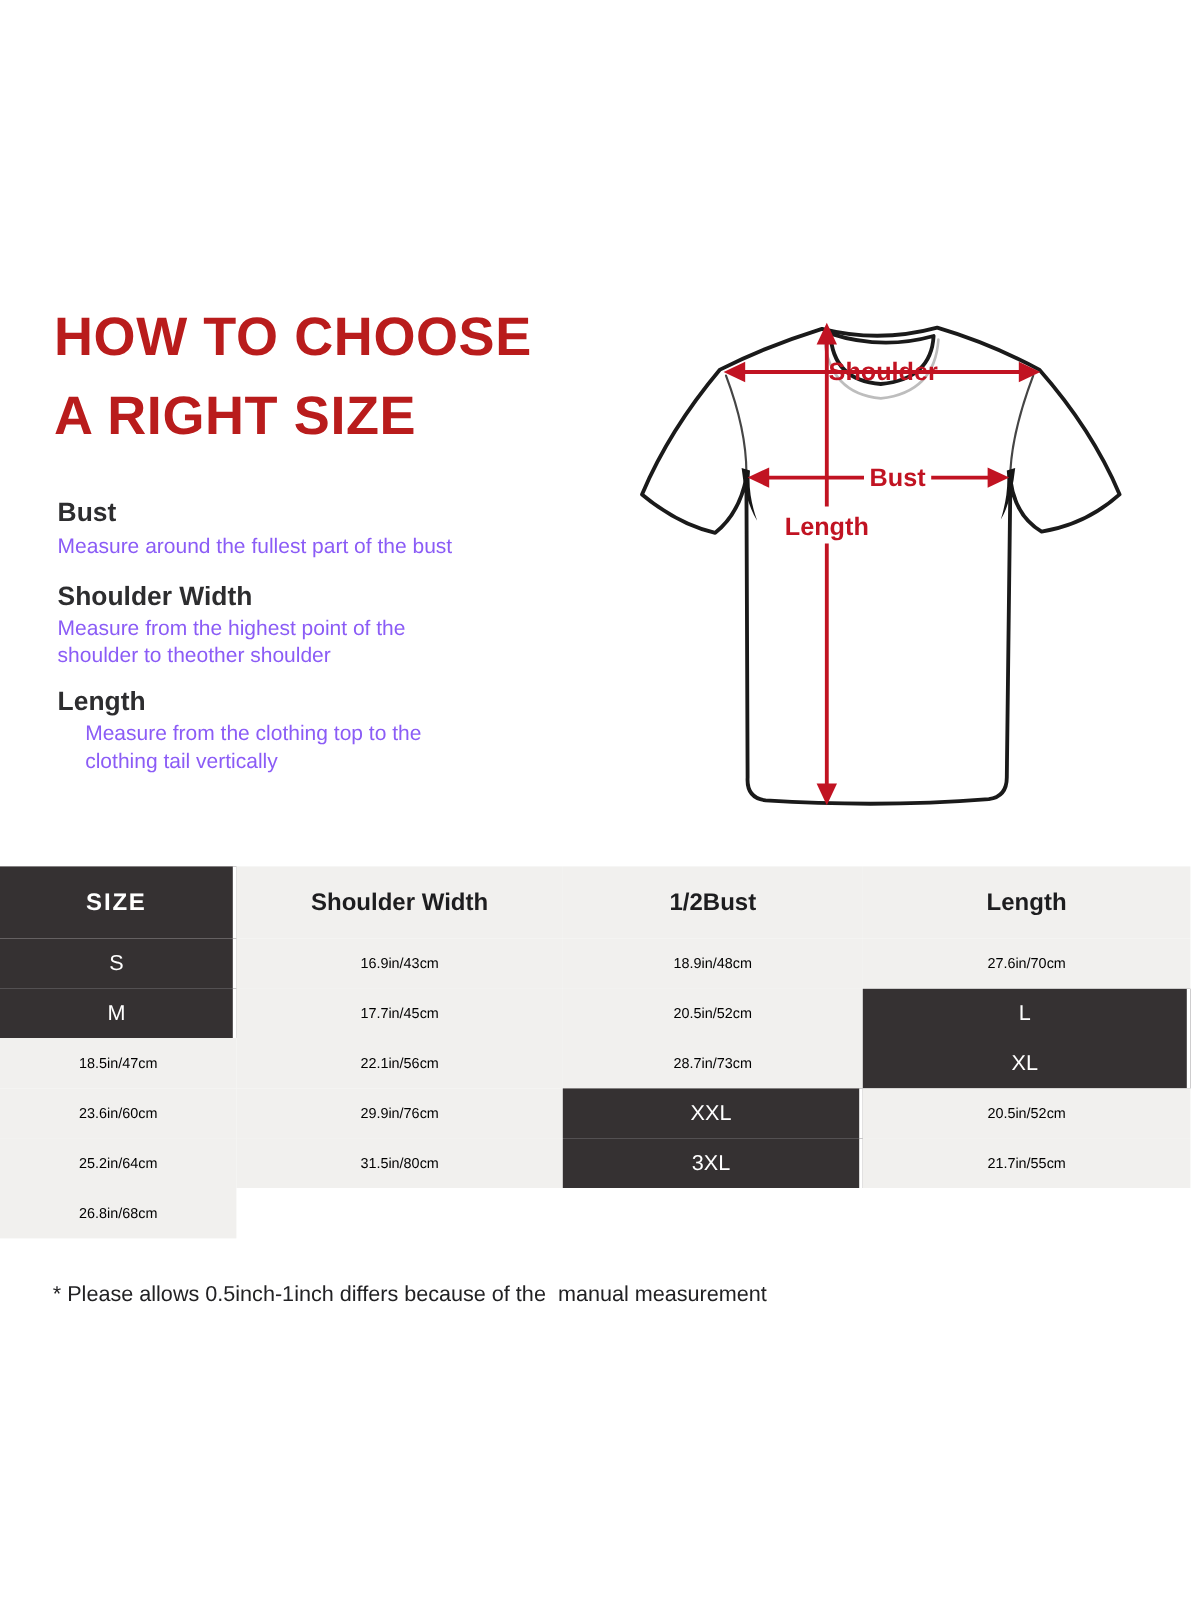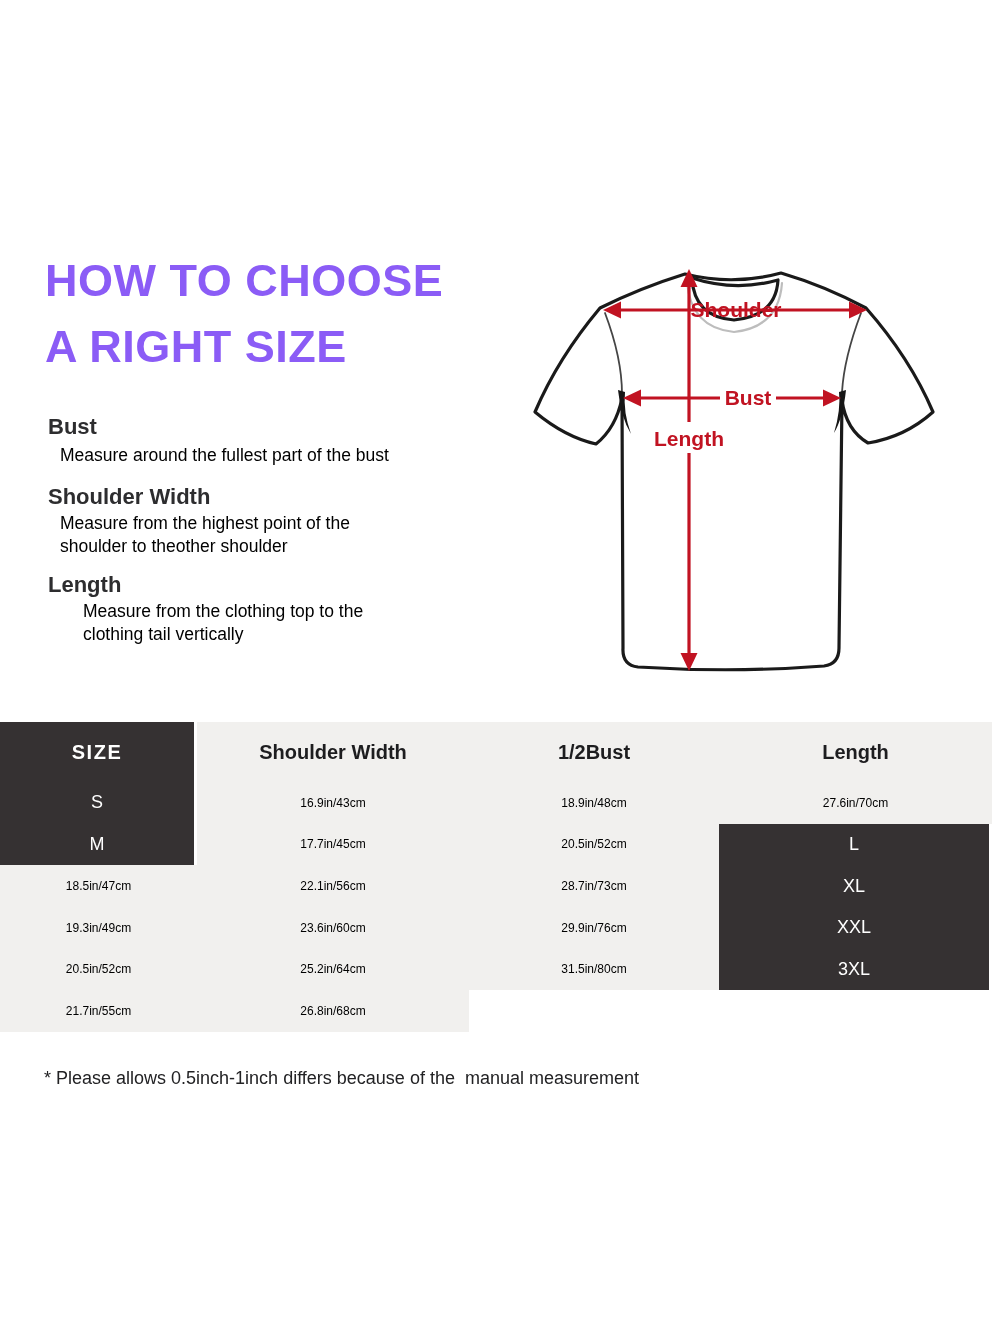--- a/index.html
+++ b/index.html
@@ -4,29 +4,29 @@
 <style>
   html,body{margin:0;padding:0;background:#fff;}
   .page{
     position:relative;width:1000px;height:1333px;background:#ffffff;
     font-family:"Liberation Sans",sans-serif;overflow:hidden;color:#2b2b2d;
   }
   
   .guide-title{
     position:absolute;left:45px;top:248px;
     font-size:45px;font-weight:700;line-height:66px;letter-spacing:.5px;
-    color:#8b5cf6;
+    color:#b91c1c;
   }
   .sec-head{
     position:absolute;left:48px;
     font-size:22px;font-weight:700;color:#2d2d2f;line-height:26px;
   }
   .sec-body{
-    position:absolute;left:60px;
-    font-size:17.5px;font-weight:400;color:#000000;line-height:23px;
+    position:absolute;left:48px;
+    font-size:17.5px;font-weight:400;color:#8b5cf6;line-height:23px;
   }
   .bust-head{top:414px;}      .bust-body{top:444px;}
   .shoulder-head{top:484px;}  .shoulder-body{top:512px;}
   .length-head{top:572px;}    .length-body{top:600px;margin-left:23px;}
   
   .diagram{position:absolute;left:510px;top:240px;width:470px;height:460px;}
   .diagram svg{display:block;width:100%;height:100%;}
   .shirt-line{fill:#ffffff;stroke:#1a1a1a;stroke-width:3.2;stroke-linejoin:round;stroke-linecap:round;}
   .shirt-thin{fill:none;stroke:#454545;stroke-width:1.8;stroke-linecap:round;}
   .collar-band{fill:none;stroke:#bdbdbd;stroke-width:2.2;stroke-linecap:round;}
@@ -152,21 +152,20 @@
     <div class="cell dark size">M</div>
     <div class="cell light val">17.7in/45cm</div>
     <div class="cell light val">20.5in/52cm</div>
 
     <div class="cell dark size">L</div>
     <div class="cell light val">18.5in/47cm</div>
     <div class="cell light val">22.1in/56cm</div>
     <div class="cell light val">28.7in/73cm</div>
 
     <div class="cell dark size">XL</div>
-    <div class="cell light val">19.3in/49cm</div>
     <div class="cell light val">23.6in/60cm</div>
     <div class="cell light val">29.9in/76cm</div>
 
     <div class="cell dark size">XXL</div>
     <div class="cell light val">20.5in/52cm</div>
     <div class="cell light val">25.2in/64cm</div>
     <div class="cell light val">31.5in/80cm</div>
 
     <div class="cell dark size">3XL</div>
     <div class="cell light val">21.7in/55cm</div>

